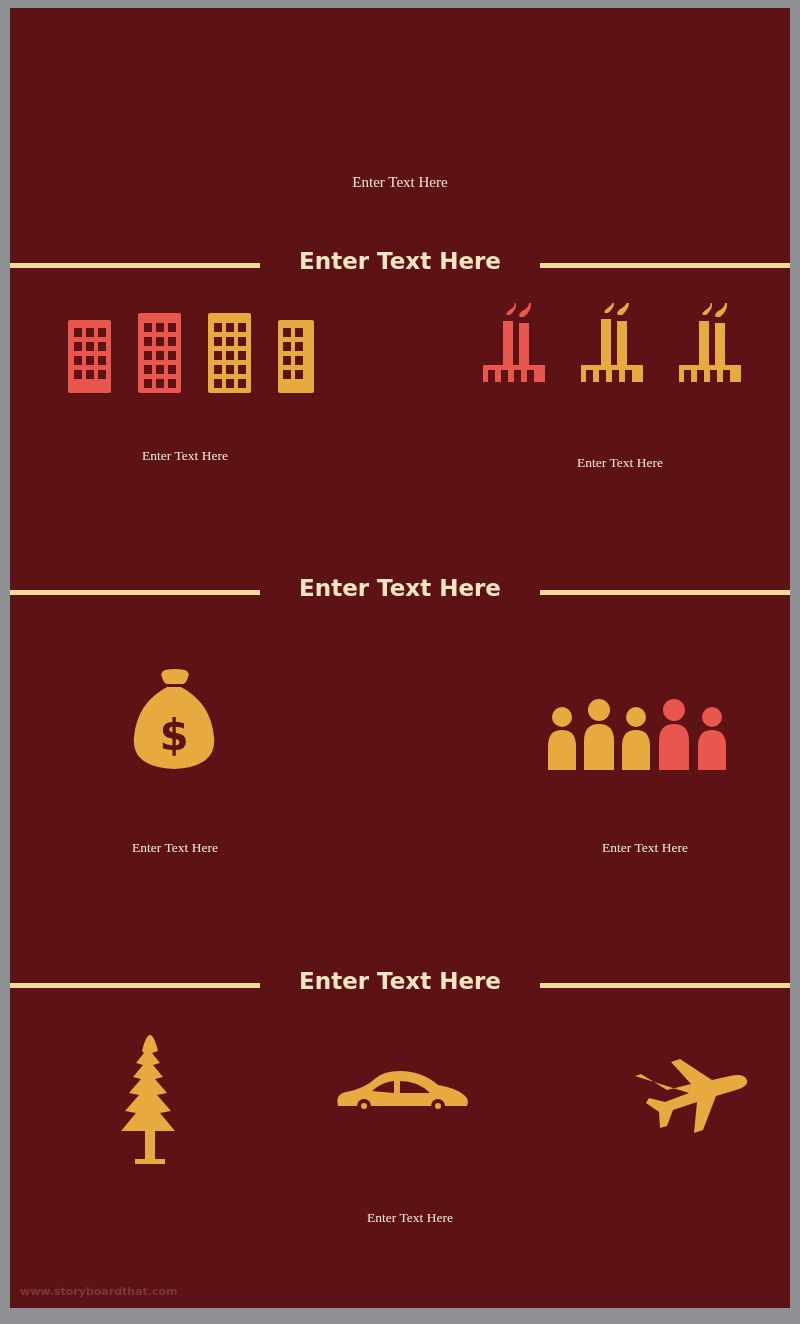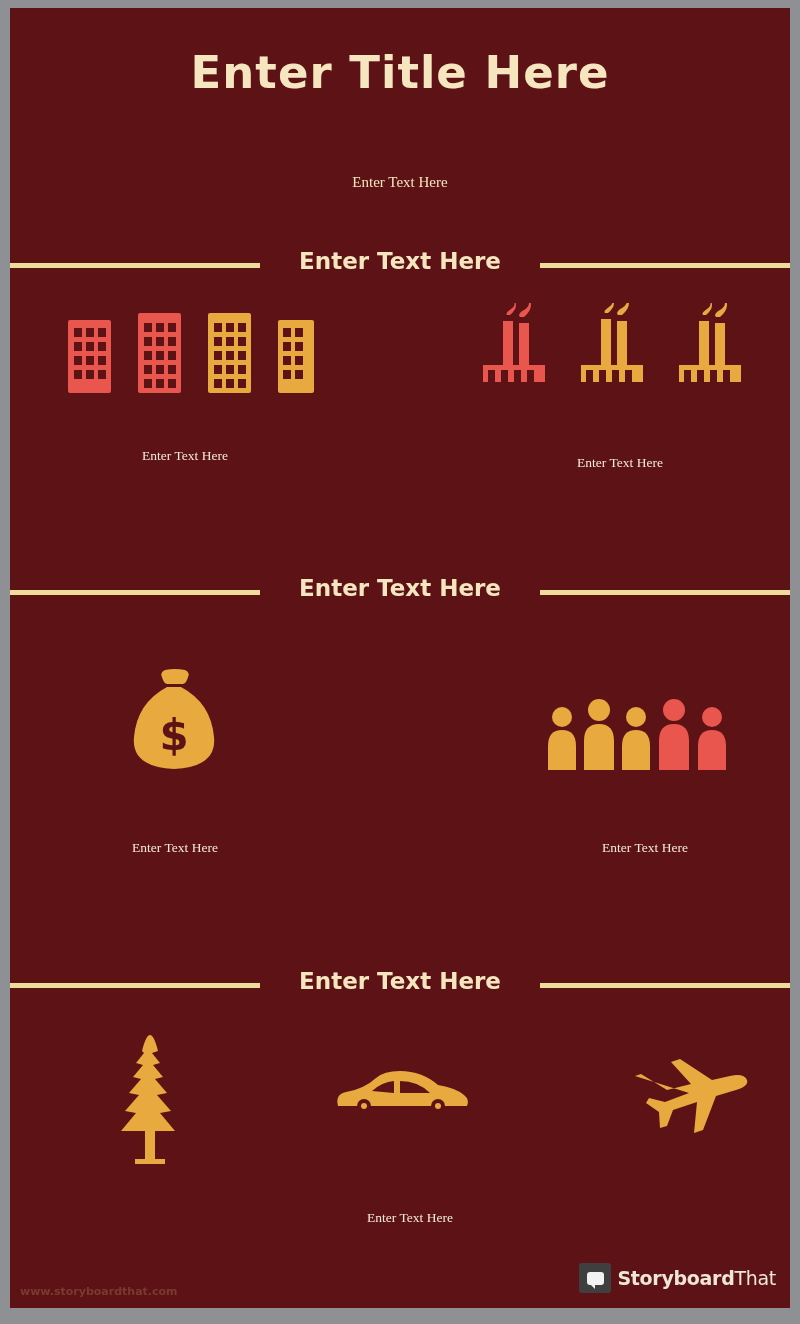--- a/index.html
+++ b/index.html
@@ -131,21 +131,20 @@
     letter-spacing: -0.3px;
   }
   .logo-text .thin { font-weight: normal; }
 </style>
 </head>
 <body>
 
 <div class="poster-frame">
   <div class="poster">
 
-    <div class="title">Enter Title Here</div>
     <div class="subtitle">Enter Text Here</div>
 
     <div class="section-head" style="top:240px;">
       <div class="rule left"></div>
       <div class="rule right"></div>
       <div class="section-title">Enter Text Here</div>
     </div>
 
     <div class="icon-wrap" style="left:40px; top:295px; width:270px; height:110px;">
       <svg width="270" height="110" viewBox="0 0 270 110" xmlns="http://www.w3.org/2000/svg">
@@ -347,21 +346,15 @@
         <g fill="#e8a93f">
           <path d="M20 18 l6 -2 l26 16 l24 -6 l-20 -22 l9 -3 l32 21 l18 -4 q14 -3 17 4 q2 6 -11 10 l-20 6 l-13 34 l-9 3 l3 -31 l-24 8 l-6 16 l-7 2 l-1 -16 l-13 -9 l3 -5 l16 4 l24 -9 z"></path>
         </g>
       </svg>
     </div>
 
     <div class="caption" style="left:275px; top:1202px; width:250px;">Enter Text Here</div>
 
     <div class="watermark">www.storyboardthat.com</div>
 
-    <div class="logo">
-      <div class="logo-badge">
-          <div class="chat"></div>
-        </div>
-      <div class="logo-text"><span>Storyboard</span><span class="thin">That</span></div>
-    </div>
 
   </div>
 </div>
 
 </body></html>

